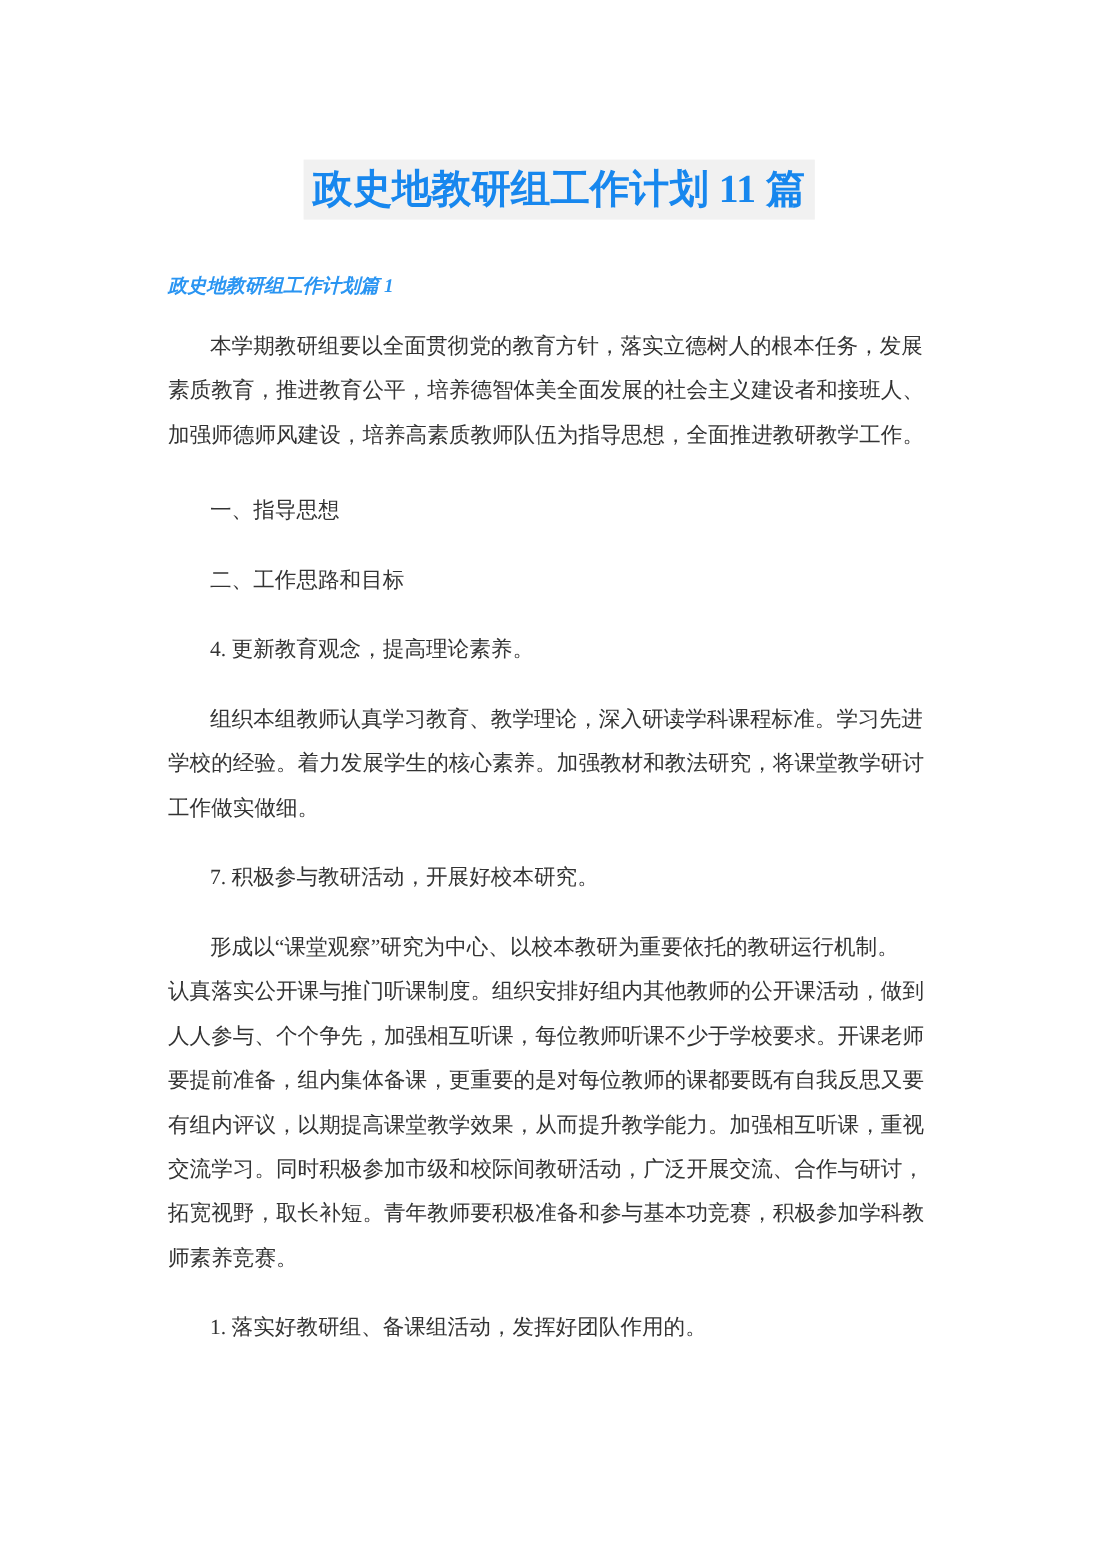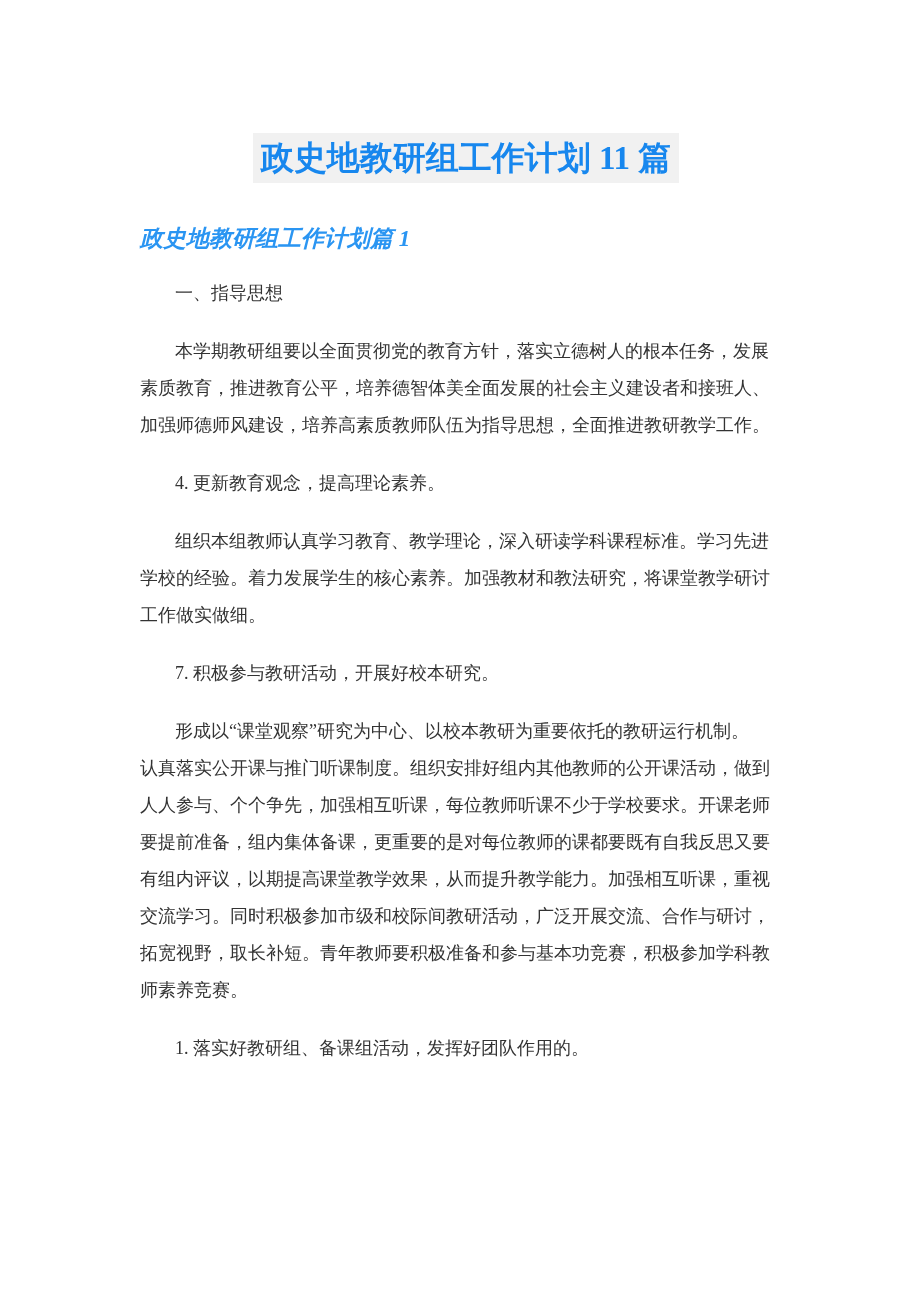--- a/index.html
+++ b/index.html
@@ -28,21 +28,21 @@
     line-height: 50px;
     font-size: 33px;
     font-weight: bold;
     color: #1787ee;
     background: #f1f1f1;
     padding: 0 8px;
     white-space: nowrap;
   }
   .doc-subtitle {
     margin-top: 45px;
-    font-size: 23px;
+    font-size: 16px;
     line-height: 21px;
     font-weight: bold;
     font-style: italic;
     color: #2a95f2;
   }
   .para {
     margin-top: 21px;
     font-size: 18px;
     line-height: 37px;
     color: #333333;
@@ -58,24 +58,25 @@
 
 <div class="page">
   <div class="content">
 
     <div class="doc-title">
       <span class="hl">政史地教研组工作计划 11 篇</span>
     </div>
 
     <div class="doc-subtitle">政史地教研组工作计划篇 1</div>
 
-    <p class="para first">一、指导思想</p>
     <p class="para">本学期教研组要以全面贯彻党的教育方针，落实立德树人的根本任务，发展
 素质教育，推进教育公平，培养德智体美全面发展的社会主义建设者和接班人、
 加强师德师风建设，培养高素质教师队伍为指导思想，全面推进教研教学工作。</p>
+    <p class="para first">一、指导思想</p>
+    <p class="para">二、工作思路和目标</p>
     <p class="para">4. 更新教育观念，提高理论素养。</p>
     <p class="para">组织本组教师认真学习教育、教学理论，深入研读学科课程标准。学习先进
 学校的经验。着力发展学生的核心素养。加强教材和教法研究，将课堂教学研讨
 工作做实做细。</p>
     <p class="para">7. 积极参与教研活动，开展好校本研究。</p>
     <p class="para">形成以“课堂观察”研究为中心、以校本教研为重要依托的教研运行机制。
 认真落实公开课与推门听课制度。组织安排好组内其他教师的公开课活动，做到
 人人参与、个个争先，加强相互听课，每位教师听课不少于学校要求。开课老师
 要提前准备，组内集体备课，更重要的是对每位教师的课都要既有自我反思又要
 有组内评议，以期提高课堂教学效果，从而提升教学能力。加强相互听课，重视

